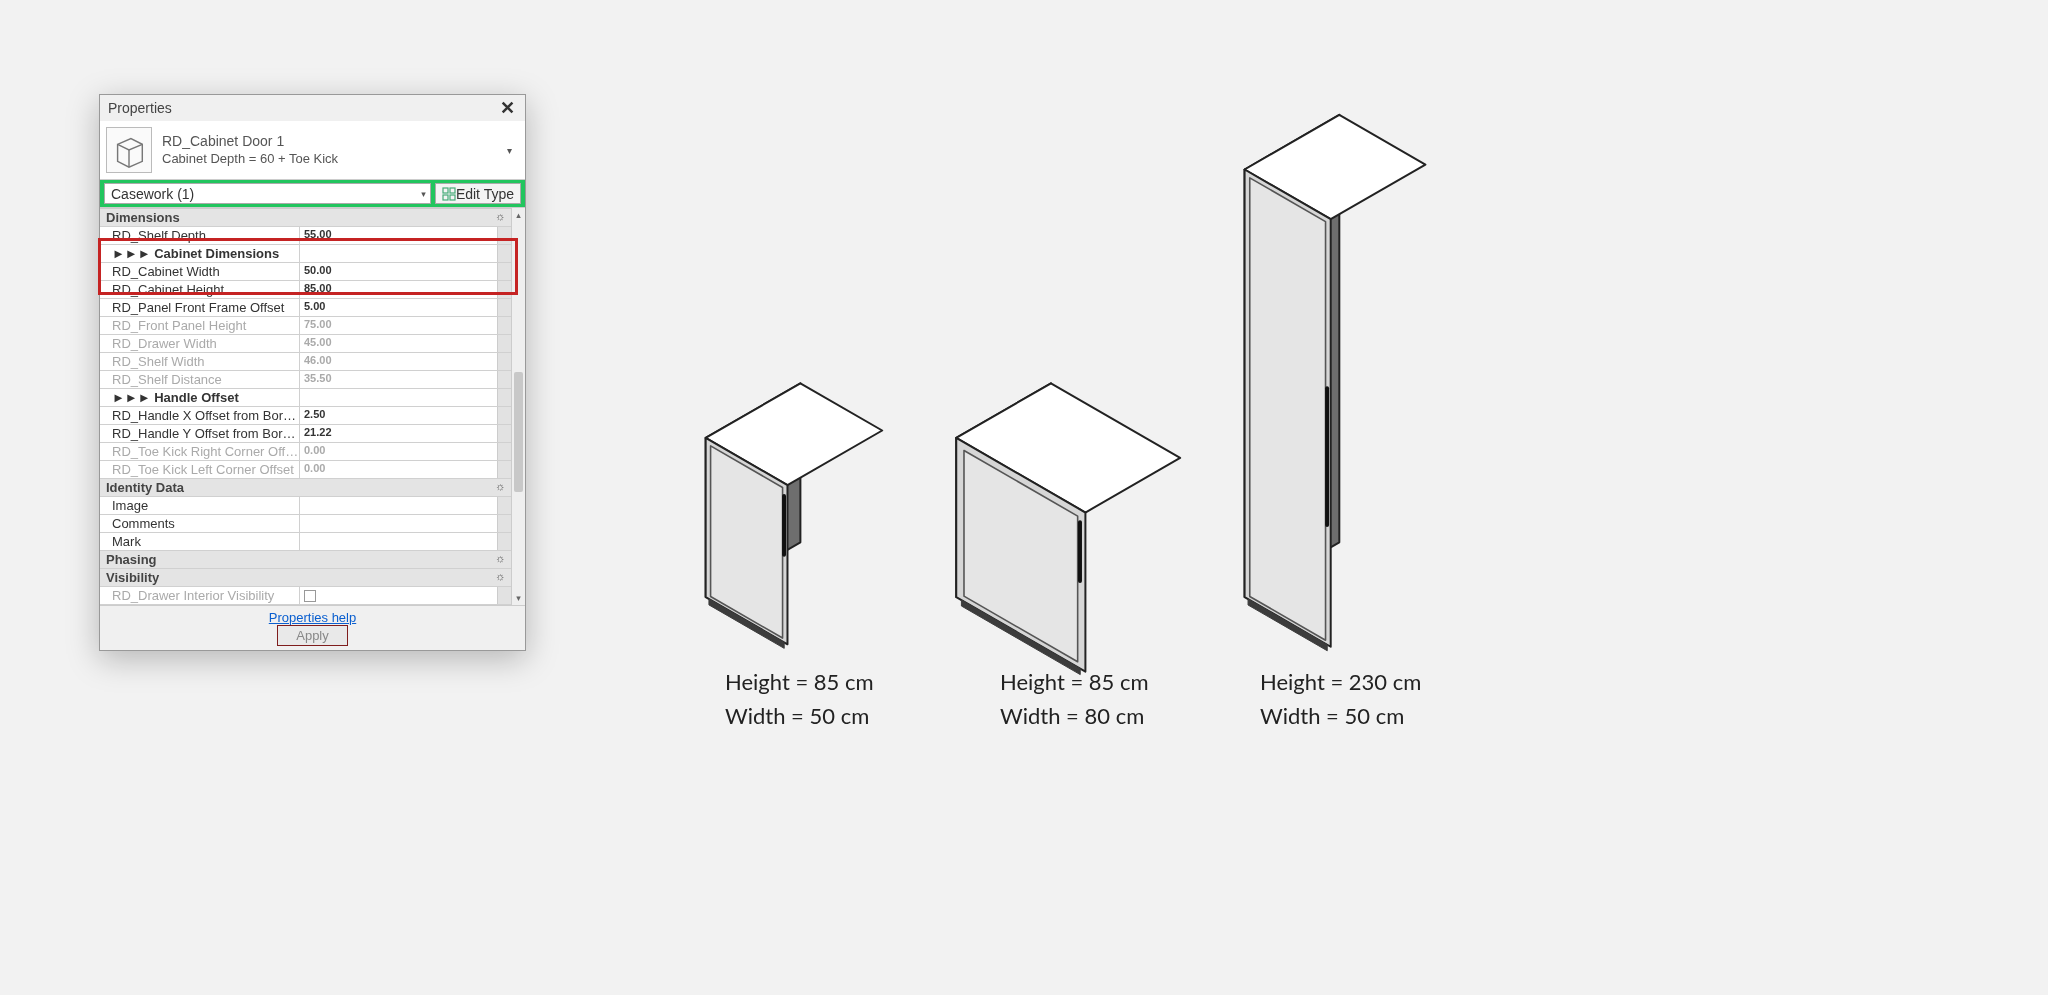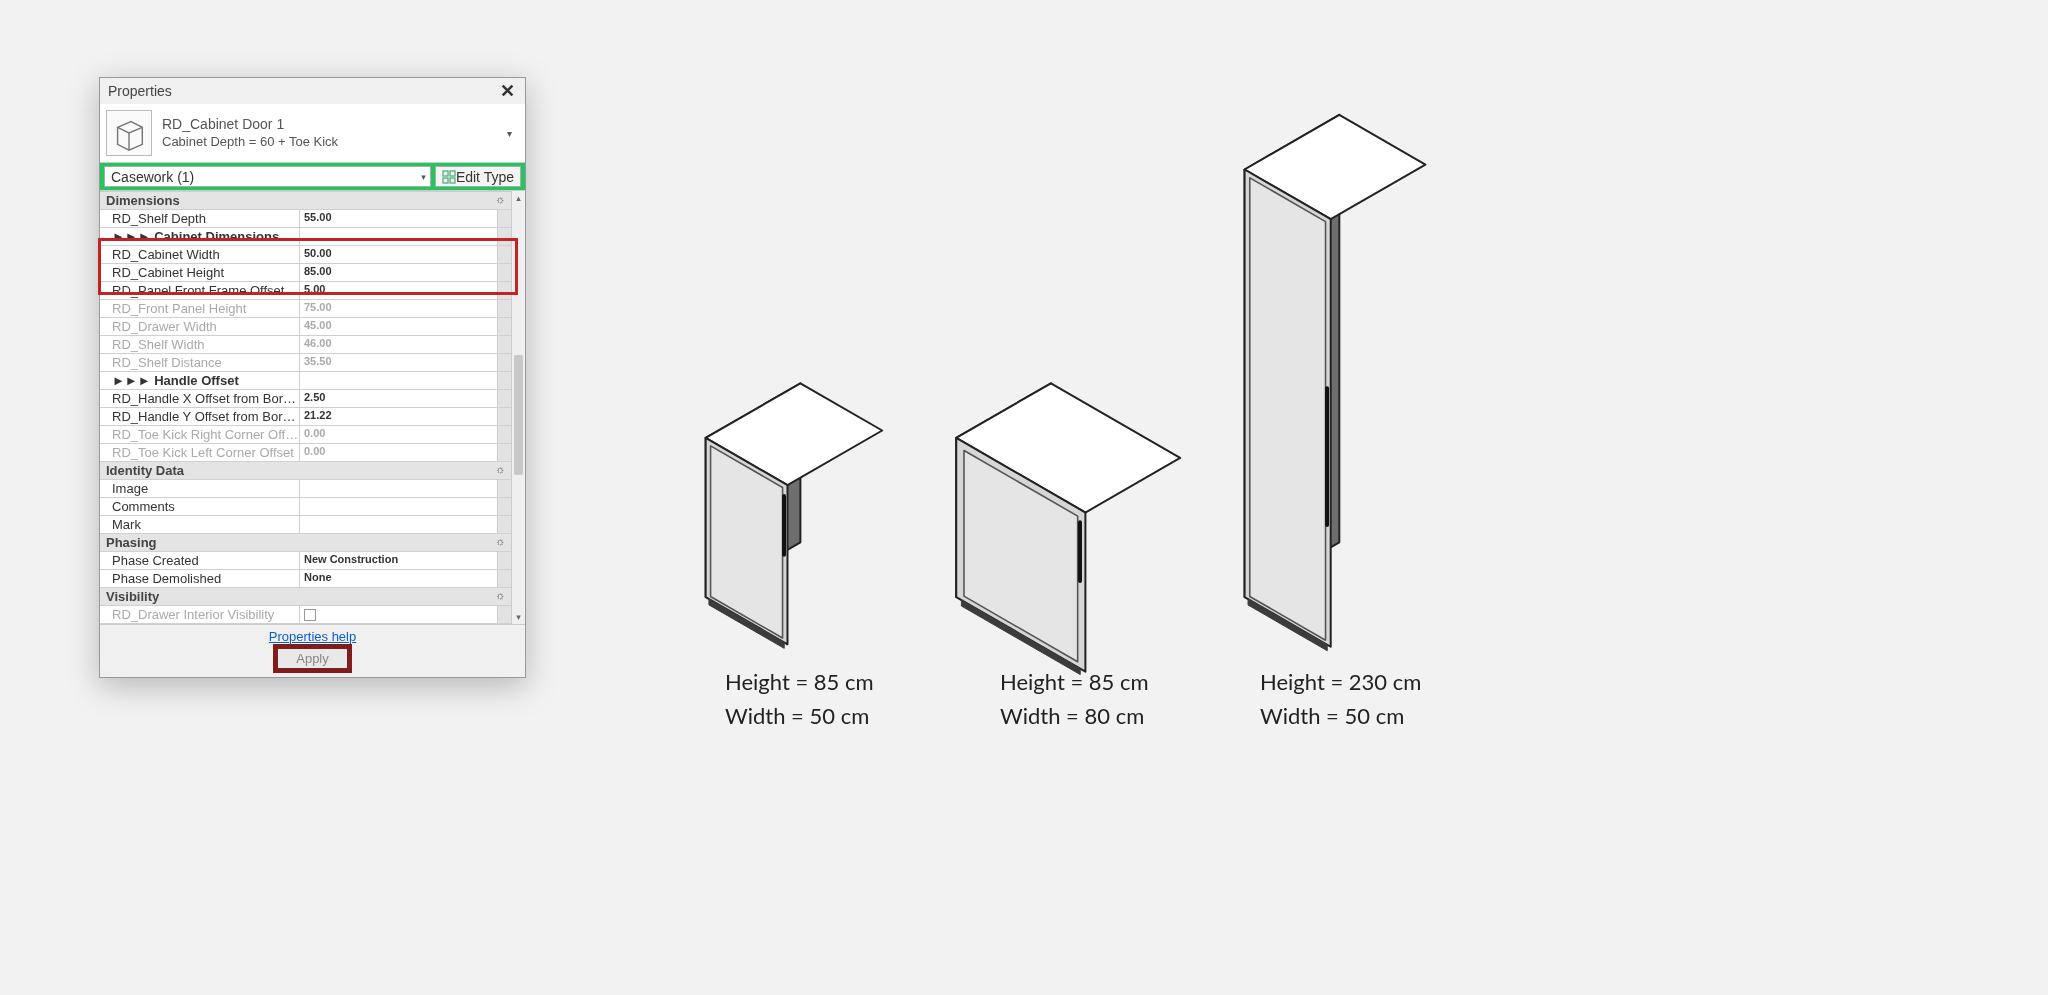--- a/index.html
+++ b/index.html
@@ -10,21 +10,21 @@
     font-family: 'Segoe UI', Tahoma, sans-serif;
     font-size: 14px;
     position: relative;
     color: #333;
   }
 
   
   .panel {
     position: absolute;
     left: 99px;
-    top: 77px;
+    top: 94px;
     width: 427px;
     background: #f5f5f5;
     border: 1px solid #999;
     box-shadow: 0 8px 30px rgba(0,0,0,0.25);
   }
   .panel-title-row {
     display: flex;
     justify-content: space-between;
     align-items: center;
     padding: 2px 6px 2px 8px;
@@ -218,21 +218,21 @@
     border-top: 1px solid #ccc;
     flex-direction: column;
   }
   .help-link {
     color: #0a5fcf;
     text-decoration: underline;
     cursor: pointer;
     font-size: 13px;
   }
   .apply-btn {
-    border: 5px solid #7f1d1d;
+    border: 1px solid #7f1d1d;
     background: #e9e9e9;
     color: #888;
     padding: 2px 18px;
     font-size: 13px;
   }
 
   
   .illus-area {
     position: absolute;
     left: 680px;
@@ -390,32 +390,20 @@
             <div class="cell-label">Mark</div>
             <div class="cell-value"></div>
             <div class="cell-btn"></div>
           </div>
         </div>
 
       <div class="row group">
         <div class="cell-label">Phasing</div>
         <span class="collapse">☼</span>
       </div>
-      <div id="phasing-rows">
-          <div class="row">
-            <div class="cell-label">Phase Created</div>
-            <div class="cell-value">New Construction</div>
-            <div class="cell-btn"></div>
-          </div>
-          <div class="row">
-            <div class="cell-label">Phase Demolished</div>
-            <div class="cell-value">None</div>
-            <div class="cell-btn"></div>
-          </div>
-        </div>
 
       <div class="row group">
         <div class="cell-label">Visibility</div>
         <span class="collapse">☼</span>
       </div>
       <div id="visibility-rows">
           <div class="row disabled">
             <div class="cell-label">RD_Drawer Interior Visibility</div>
             <div class="cell-value"><span class="checkbox-box"></span></div>
             <div class="cell-btn"></div>

